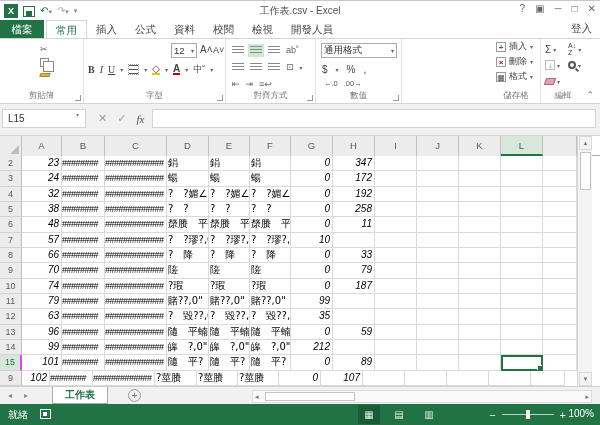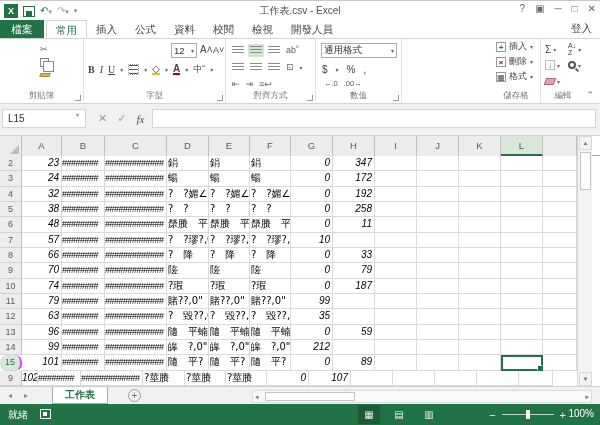--- a/index.html
+++ b/index.html
@@ -100,21 +100,21 @@
 
   
   #gridarea { left:0; top:136px; width:600px; height:250px; background:#fff; }
   #colheads { display:flex; height:20px; border-bottom:1px solid #9eb0a4; }
   .corner { width:22px; height:20px; background:#ececec; border-right:1px solid #c1c1c1; position:relative; flex:0 0 auto; }
   .corner::after { content:""; position:absolute; right:2px; bottom:2px; border-left:9px solid transparent; border-bottom:9px solid #bdbdbd; }
   .colhead { height:20px; background:#ececec; border-right:1px solid #c1c1c1; font-size:9.5px; color:#5a5a5a; text-align:center; line-height:20px; flex:0 0 auto; }
   .colhead.active { background:#d9e7db; color:#217346; border-bottom:2px solid #217346; }
   .row { display:flex; height:15.333px; }
   .rowhead { width:22px; background:#ececec; border-right:1px solid #c1c1c1; border-bottom:1px solid #d2d2d2; font-size:9px; color:#5a5a5a; text-align:center; line-height:14px; flex:0 0 auto; }
-  .rowhead.active { background:#d9e7db; color:#217346; font-weight:normal; border-right:2px solid #d946ef;border-radius:7px; }
+  .rowhead.active { background:#d9e7db; color:#217346; font-weight:normal; border-right:2px solid #d946ef; }
   .cell { border-right:1px solid #dadada; border-bottom:1px solid #dadada; font-size:10px; color:#000; overflow:hidden; white-space:nowrap; line-height:14px; flex:0 0 auto; }
   .cell.num { text-align:right; padding-right:2px;font-style:italic; }
   .cell.hash { font-size:9px; letter-spacing:-0.5px; }
   .cell.txt { padding-left:1px; font-family:"DejaVu Sans",sans-serif; }
   .cell.sel { outline:2px solid #217346; outline-offset:-2px; position:relative; z-index:2; }
   .cell.sel::after { content:""; position:absolute; right:-1px; bottom:-1px; width:4px; height:4px; background:#217346; border:1px solid #fff; }
 
   
   #vscroll { left:577px; top:136px; width:15px; height:250px; background:#f3f3f3; border-left:1px solid #d4d4d4; }
   .varrow { position:absolute; left:1px; width:13px; height:14px; background:#f3f3f3; border:1px solid #d9d9d9; color:#777; font-size:6px; text-align:center; line-height:13px; }
@@ -564,21 +564,21 @@
         <div class="cell num" style="width: 42px;">0</div>
         <div class="cell num" style="width: 42px;">89</div>
         <div class="cell" style="width: 42px;"></div>
         <div class="cell" style="width: 42px;"></div>
         <div class="cell" style="width: 42px;"></div>
         <div class="cell sel" style="width: 42px;"></div>
         <div class="cell" style="width: 34px;"></div>
       </div>
       <div class="row">
         <div class="rowhead">9</div>
-        <div class="cell num" style="width: 16px;">102</div>
+        <div class="cell num" style="width: 28px;">102</div>
         <div class="cell hash" style="width: 43px;">########</div>
         <div class="cell hash" style="width: 62px;">#############</div>
         <div class="cell txt" style="width: 42px;">?莖賸</div>
         <div class="cell txt" style="width: 41px;">?莖賸</div>
         <div class="cell txt" style="width: 41px;">?莖賸</div>
         <div class="cell num" style="width: 42px;">0</div>
         <div class="cell num" style="width: 42px;">107</div>
         <div class="cell" style="width: 42px;"></div>
         <div class="cell" style="width: 42px;"></div>
         <div class="cell" style="width: 42px;"></div>

